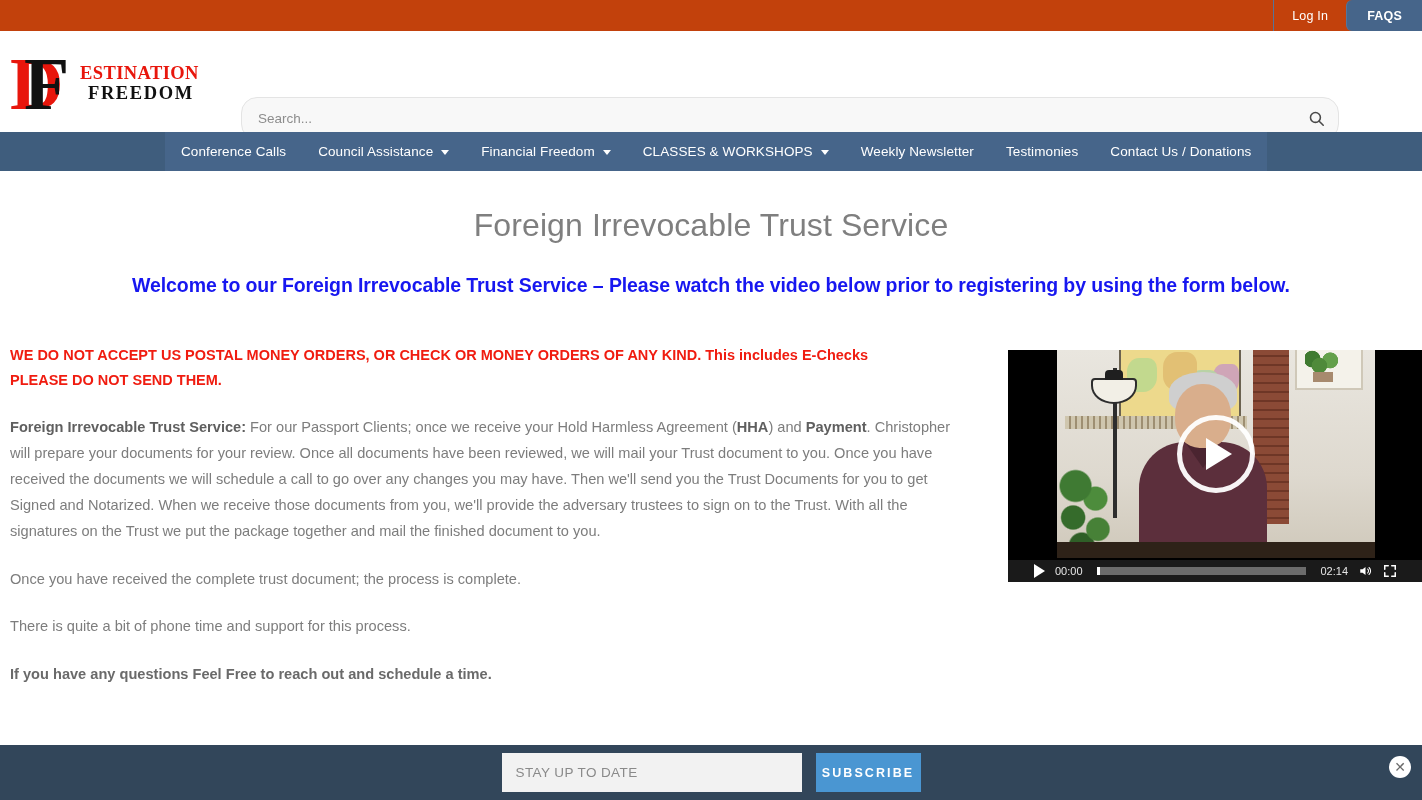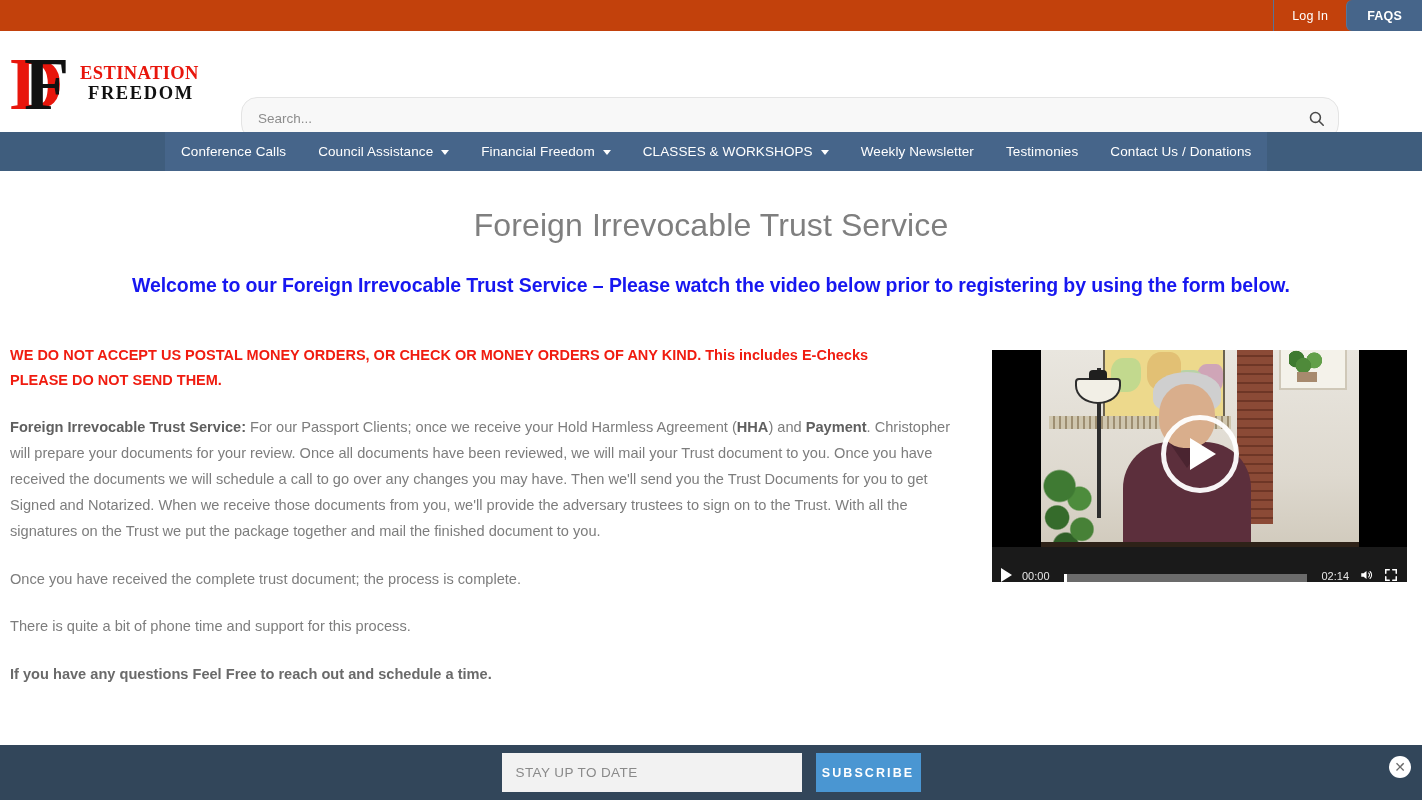--- a/index.html
+++ b/index.html
@@ -113,21 +113,21 @@
     text-align:center; font-size:32px; font-weight:normal;
     color:#7f7f7f; margin:26px 0 0 0; letter-spacing:.1px;
   }
   .welcome-line{
     text-align:center; font-size:19.5px; font-weight:bold;
     color:#1717f0; margin:30px 0 0 0; letter-spacing:-.1px;
   }
 
   .cols{
     display:flex; align-items:flex-start;
-    padding:0 10px; margin-top:46px; gap:32px;
+    padding:0 10px; margin-top:46px; gap:48px;
   }
   .left-col{ width:950px; flex:none; }
   .right-col{ width:415px; flex:none; padding-top:7px;}
 
   .redwarn{
     color:#f01c10; font-weight:bold; font-size:14.5px;
     line-height:25px; margin:0 0 22px 0;
   }
   .para{
     font-size:14.6px; line-height:25.9px; color:#7d7d7d;
@@ -215,23 +215,23 @@
     cursor:pointer;
   }
   .play-big:after{
     content:""; width:0;height:0;
     border-left:26px solid #ffffff;
     border-top:16px solid transparent;
     border-bottom:16px solid transparent;
     margin-left:7px;
   }
   .vid-controls{
-    position:absolute; left:0; bottom:0; width:100%; height:35px;
-    background:#1a1a1a; display:flex; align-items:flex-end; gap:10px;
-    padding:0 9px; color:#fff;
+    position:absolute; left:0; bottom:0; width:100%; height:22px;
+    background:#1a1a1a; display:flex; align-items:center; gap:10px;
+    padding:0 26px; color:#fff;
   }
   .vc-play{ width:0;height:0;border-left:11px solid #fff;
     border-top:7px solid transparent;border-bottom:7px solid transparent;cursor:pointer;}
   .vc-time{ font-size:11px; color:#e6e6e6; font-family:"Liberation Sans",sans-serif;}
   .vc-bar{
     flex:1; height:8px; background:#6b6b6b; position:relative; cursor:pointer;
     margin:0 4px;
   }
   .vc-bar:before{ content:""; position:absolute;left:0;top:0;width:3px;height:100%;background:#fff;}
   .vc-mute{ cursor:pointer; display:flex;align-items:center;}

